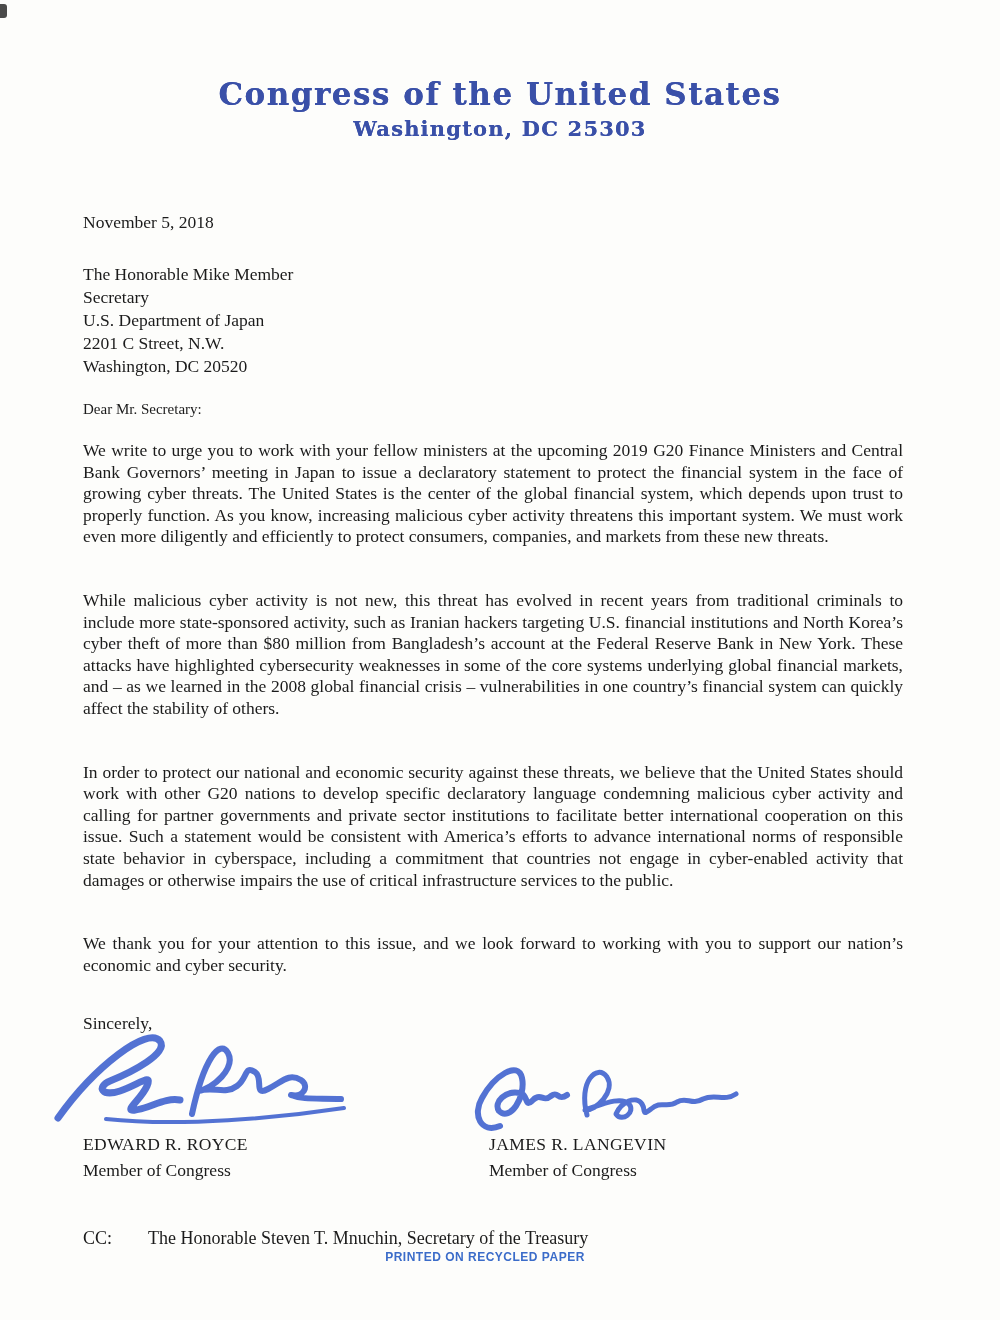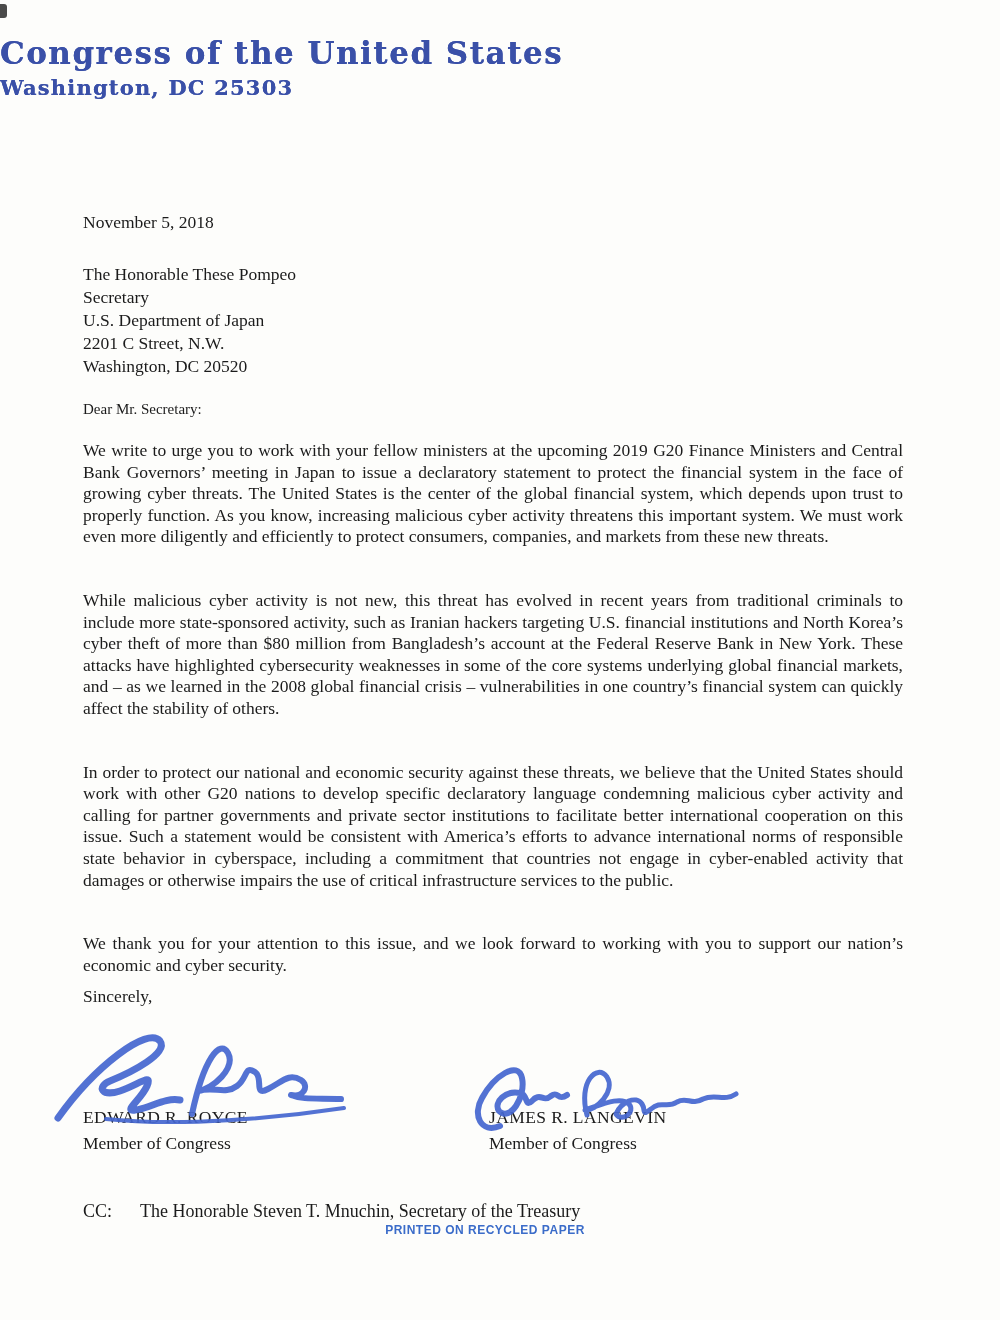--- a/index.html
+++ b/index.html
@@ -11,21 +11,22 @@
     position: relative;
     width: 1000px;
     height: 1320px;
     margin: 0 auto;
     background: #fdfdfb;
     font-family: "Liberation Serif", serif;
     color: #1b1b1b;
     overflow: hidden;
   }
   .letterhead {
-    padding-top: 35px;
+    padding-top: 76px;
+    text-align: center;
     color: var(--header_blue, #3a50a8);
   }
   .lh-org {
     font-family: "DejaVu Serif", serif;
     font-weight: 700;
     font-size: 31px;
     letter-spacing: 1.5px;
     text-shadow: 0 0 0.6px var(--header_blue, #3a50a8);
   }
   .lh-city {
@@ -61,21 +62,21 @@
     margin: 20px 0 0 0;
     font-size: 17.5px;
     line-height: 21.6px;
     text-align: justify;
     text-justify: inter-word;
   }
   .body-para + .body-para {
     margin-top: 42px;
   }
   .closing {
-    margin-top: 9px;
+    margin-top: 36px;
     font-size: 17.5px;
     line-height: 22px;
   }
   .signers {
     margin-top: 99px;
     display: flex;
   }
   .signer-col-1 { width: 406px; }
   .signer-col-2 { flex: 1; }
   .signer-name {
@@ -86,20 +87,21 @@
   .signer-title {
     font-size: 17.5px;
     line-height: 22px;
     margin-top: 4px;
   }
   .cc-row {
     margin-top: 46px;
     font-size: 18px;
     line-height: 23px;
     display: flex;
+    gap: 8px;
   }
   .cc-label {
     width: 57px;
     flex: none;
   }
   .footer {
     margin-top: 0px;
     text-align: center;
     font-family: "Liberation Sans", sans-serif;
     font-size: 12px;
@@ -142,21 +144,21 @@
   <div class="letterhead">
     <div class="lh-org">Congress of the United States</div>
     <div class="lh-city">Washington, DC 25303</div>
   </div>
 
   <div class="content">
 
     <div class="date">November 5, 2018</div>
 
     <div class="address">
-      <div>The Honorable These Pompeo</div>
+      <div>The Honorable Mike Member</div>
       <div>Secretary</div>
       <div>U.S. Department of Japan</div>
       <div>2201 C Street, N.W.</div>
       <div>Washington, DC 20520</div>
     </div>
 
     <div class="salutation">Dear Mr. Secretary:</div>
 
     <p class="body-para">We write to urge you to work with your fellow ministers at the upcoming 2019 G20 Finance Ministers and Central Bank Governors’ meeting in Japan to issue a declaratory statement to protect the financial system in the face of growing cyber threats. The United States is the center of the global financial system, which depends upon trust to properly function. As you know, increasing malicious cyber activity threatens this important system. We must work even more diligently and efficiently to protect consumers, companies, and markets from these new threats.</p>
     <p class="body-para">While malicious cyber activity is not new, this threat has evolved in recent years from traditional criminals to include more state-sponsored activity, such as Iranian hackers targeting U.S. financial institutions and North Korea’s cyber theft of more than $80 million from Bangladesh’s account at the Federal Reserve Bank in New York. These attacks have highlighted cybersecurity weaknesses in some of the core systems underlying global financial markets, and – as we learned in the 2008 global financial crisis – vulnerabilities in one country’s financial system can quickly affect the stability of others.</p>

